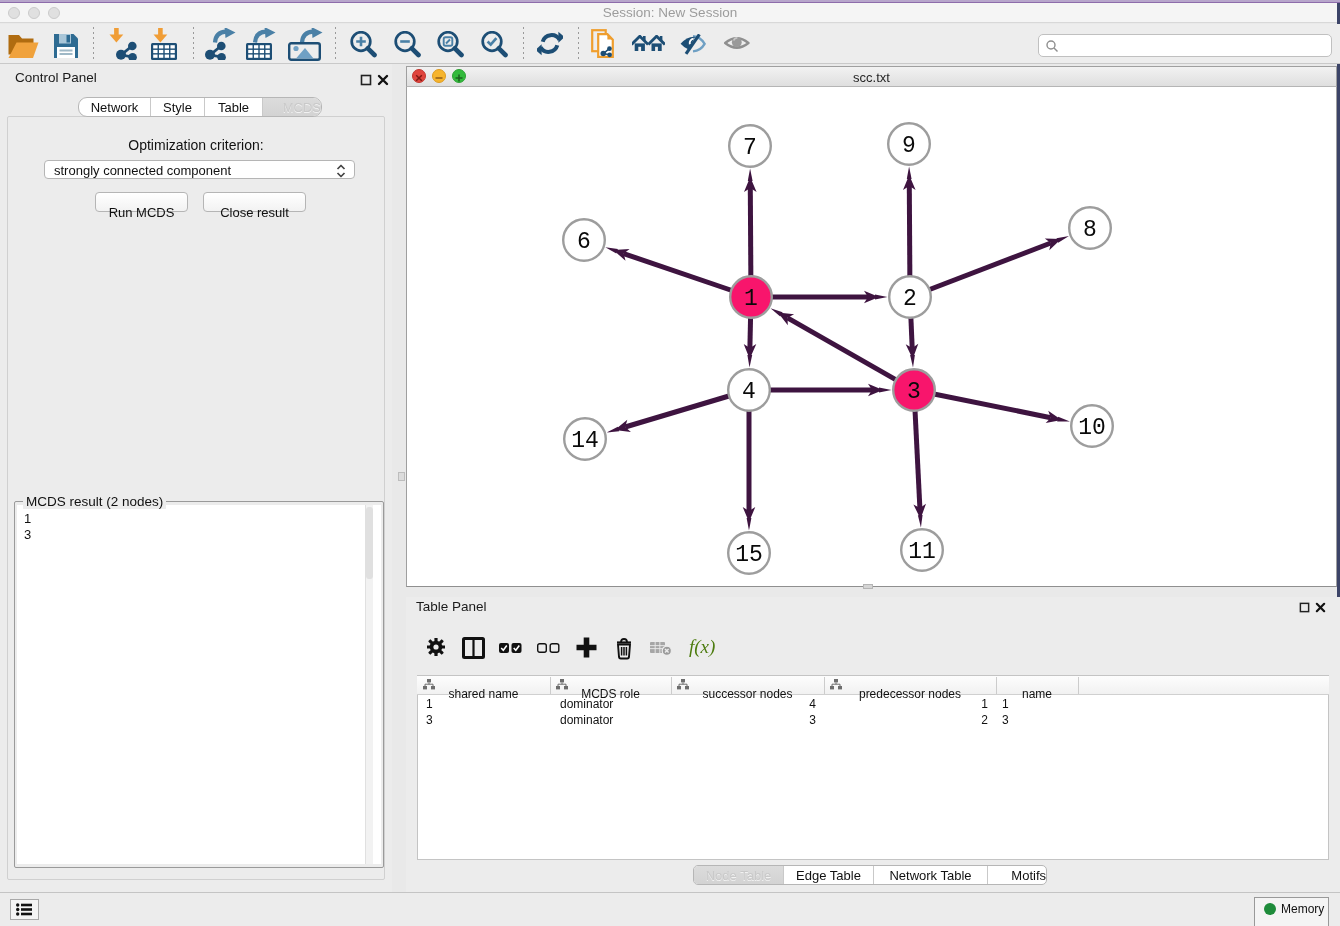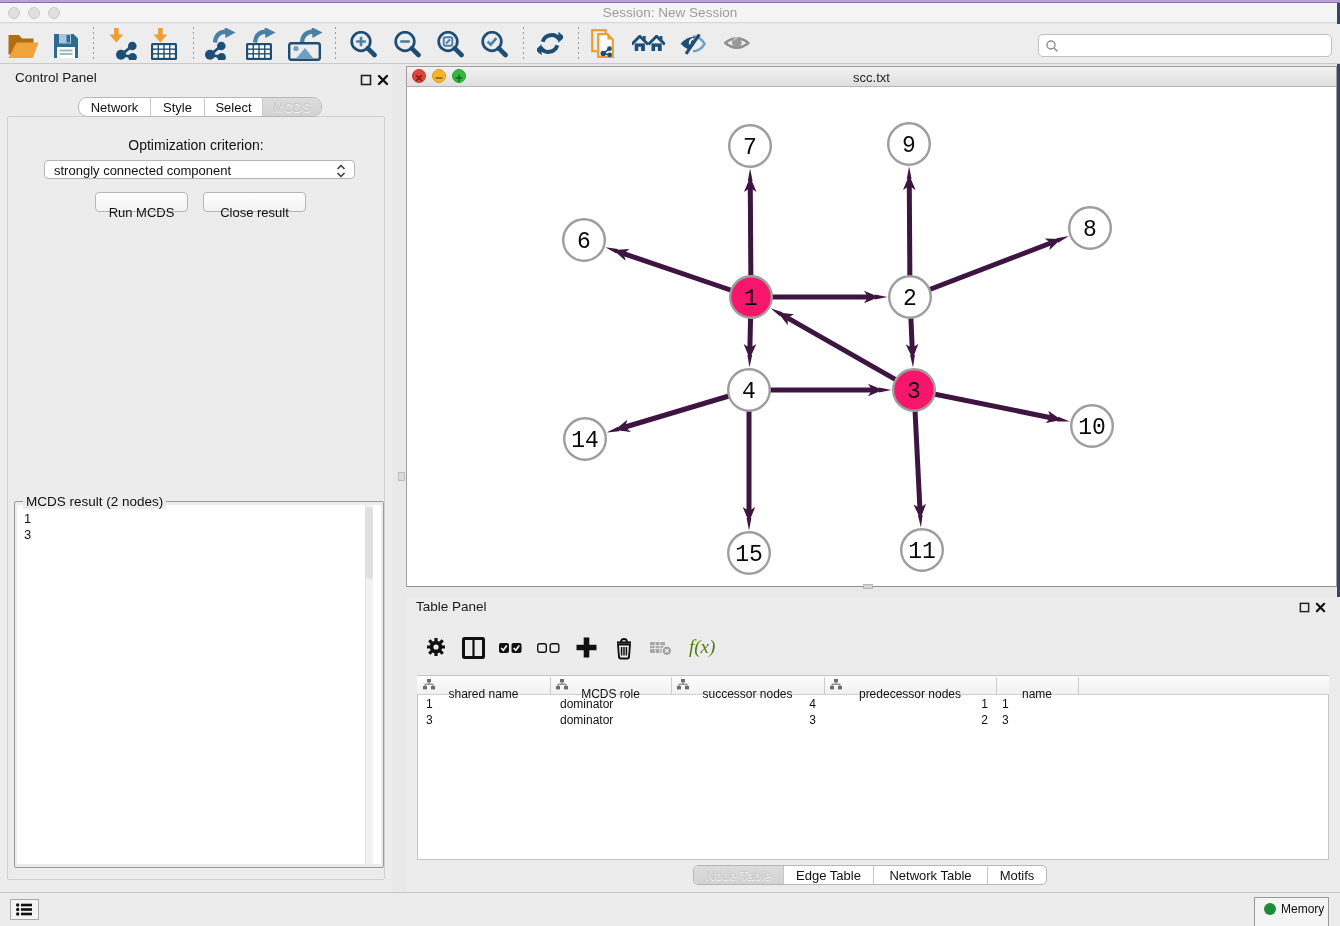--- a/index.html
+++ b/index.html
@@ -18,21 +18,21 @@
   background-image:linear-gradient(#9a9a9a 2px, transparent 2px); background-size:1px 5px; }
 #search { left:1038px; top:34px; width:294px; height:23px; background:#fff; border:1px solid #c0c0c0; border-radius:5px; }
 #search svg { position:absolute; left:6px; top:4px; }
 
 
 #cpanel { left:0; top:64px; width:392px; height:828px; background:#ececec; }
 #cp-title { left:15px; top:70px; font-size:13.5px; color:#1a1a1a; }
 #cp-inner { left:7px; top:116px; width:378px; height:764px; border:1px solid #d0d0d0; border-radius:2px; background:#ececec; }
 #tabs1 { left:78px; top:97px; height:20px; display:flex; border:1px solid #b6b6b6; border-radius:9px; overflow:hidden; background:#fff; }
 .tab { font-size:13px; color:#111; padding:2px 0 0 0; text-align:center; border-right:1px solid #c9c9c9; height:20px; }
-.tab:last-child { border-right:none; }
+.tab:last-child { border-right:none;text-align:right; }
 .tabsel { background:linear-gradient(#dcdcdc,#d2d2d2); color:#c9c9c9; text-shadow:0 1px 0 #f2f2f2; }
 #optlabel { left:0px; top:137px; width:392px; text-align:center; font-size:14px; color:#111; }
 #optsel { left:44px; top:160px; width:311px; height:19px; background:#fff; border:1px solid #b5b5b5; border-radius:4px; font-size:13px; color:#111; padding:2px 0 0 9px; }
 .btn { position:absolute; height:20px; background:linear-gradient(#ffffff,#f2f2f2); border:1px solid #b5b5b5; border-radius:4px; font-size:13px; color:#111; text-align:center; padding-top:12px; }
 #fieldset { left:14px; top:501px; width:370px; height:367px; border:1px solid #9a9a9a; border-radius:2px; }
 #fieldlegend { left:23px; top:494px; font-size:13.5px; color:#111; background:#ececec; padding:0 3px; }
 #fieldwhite { left:17px; top:505px; width:364px; height:359px; background:#fff; }
 #fscroll { left:365px; top:505px; width:8px; height:359px; background:#f2f2f2; border-left:1px solid #e0e0e0; }
 #fthumb { left:366px; top:507px; width:7px; height:72px; background:#e0e0e0; border-radius:3px; }
 .mono13 { font-size:13px; color:#111; }
@@ -252,21 +252,21 @@
 <div class="abs" id="cp-title">Control Panel</div>
 <svg class="abs" style="left:360px;top:74px;" width="12" height="12" viewBox="0 0 12 12">
     <rect x="1.5" y="1.5" width="9" height="9" fill="none" stroke="#222" stroke-width="1.6"></rect>
   </svg>
 <svg class="abs" style="left:377px;top:74px;" width="12" height="12" viewBox="0 0 12 12">
     <path d="M2 2 L10 10 M10 2 L2 10" stroke="#111" stroke-width="2.4" stroke-linecap="round"></path>
   </svg>
 <div class="abs" id="tabs1">
   <div class="tab" style="width:72px;">Network</div>
   <div class="tab" style="width:54px;">Style</div>
-  <div class="tab" style="width:58px;">Select</div>
+  <div class="tab" style="width:58px;">Table</div>
   <div class="tab tabsel" style="width:58px;">MCDS</div>
 </div>
 <div class="abs" id="optlabel">Optimization criterion:</div>
 <div class="abs" id="optsel">strongly connected component
 <svg style="position:absolute;right:7px;top:3px;" width="12" height="14" viewBox="0 0 12 14">
       <path d="M2.5 5 L6 1.5 L9.5 5" fill="none" stroke="#444" stroke-width="1.7" stroke-linejoin="round"></path>
       <path d="M2.5 9 L6 12.5 L9.5 9" fill="none" stroke="#444" stroke-width="1.7" stroke-linejoin="round"></path>
     </svg>
 </div>
 <div class="btn" style="left:95px;top:192px;width:93px;">Run MCDS</div>

